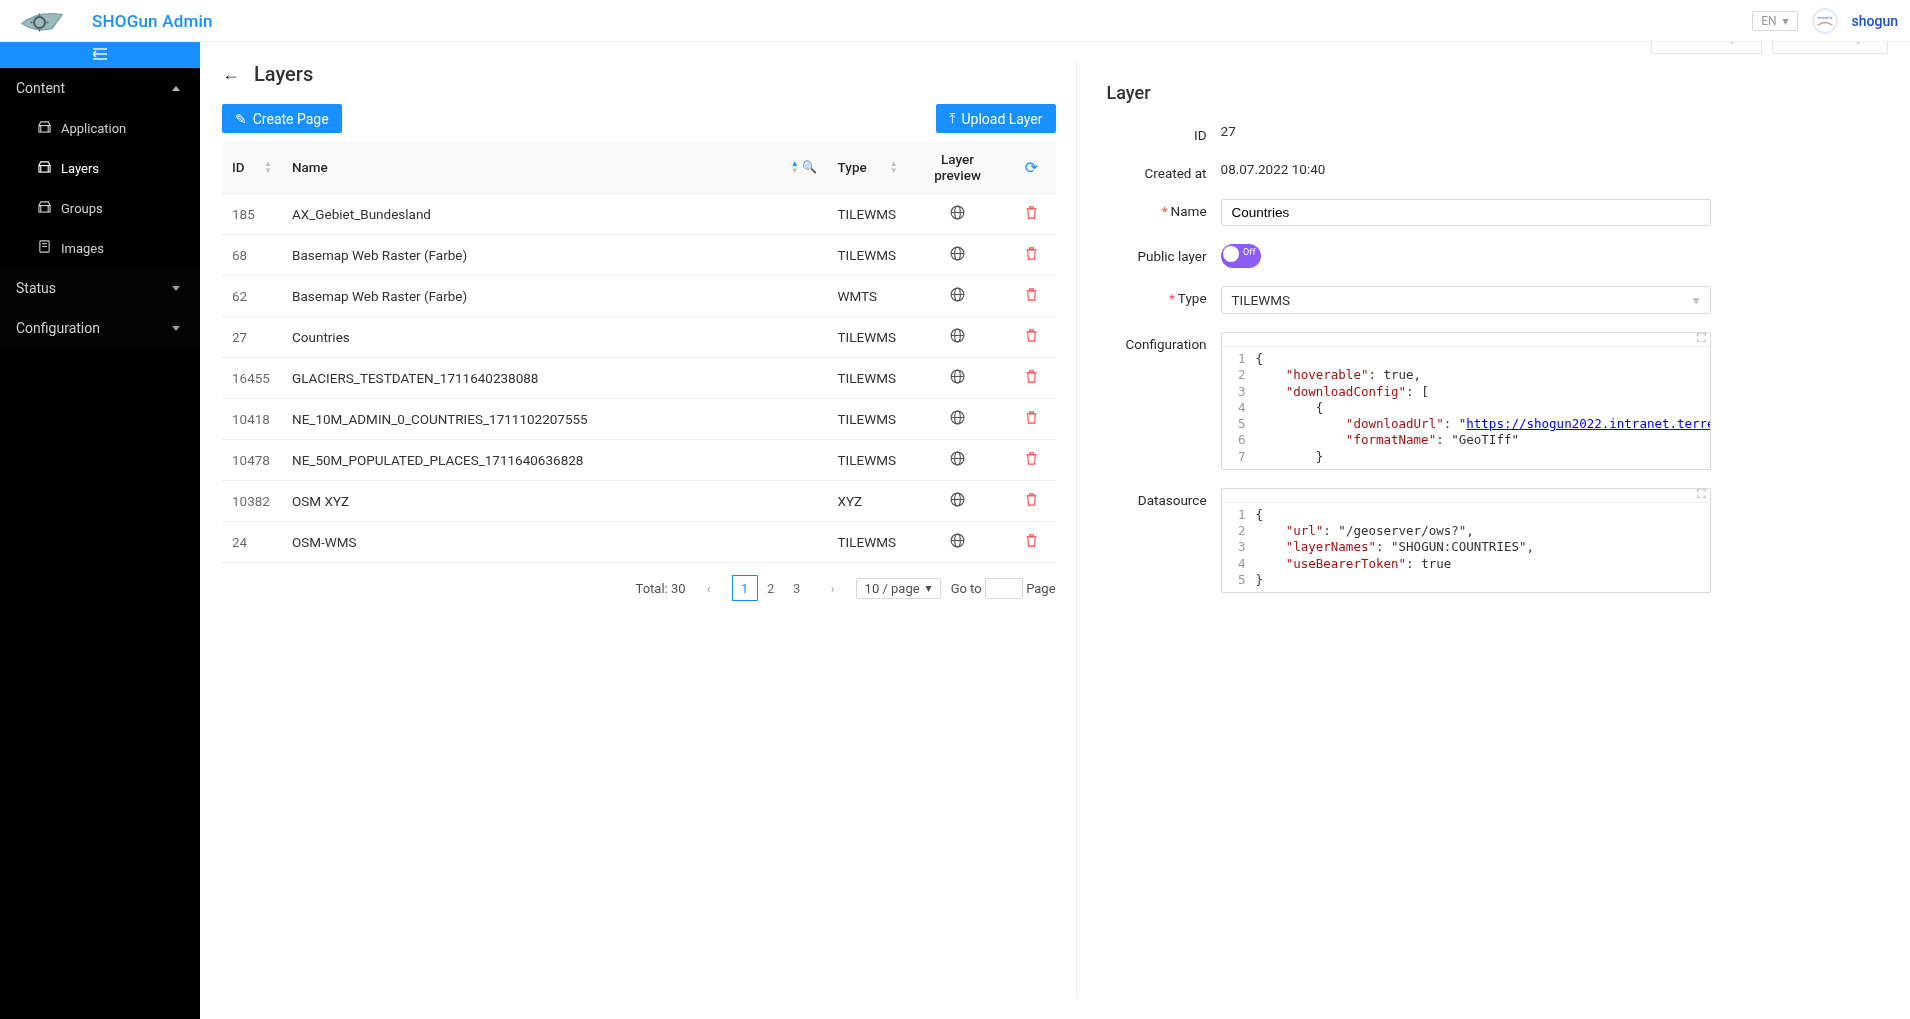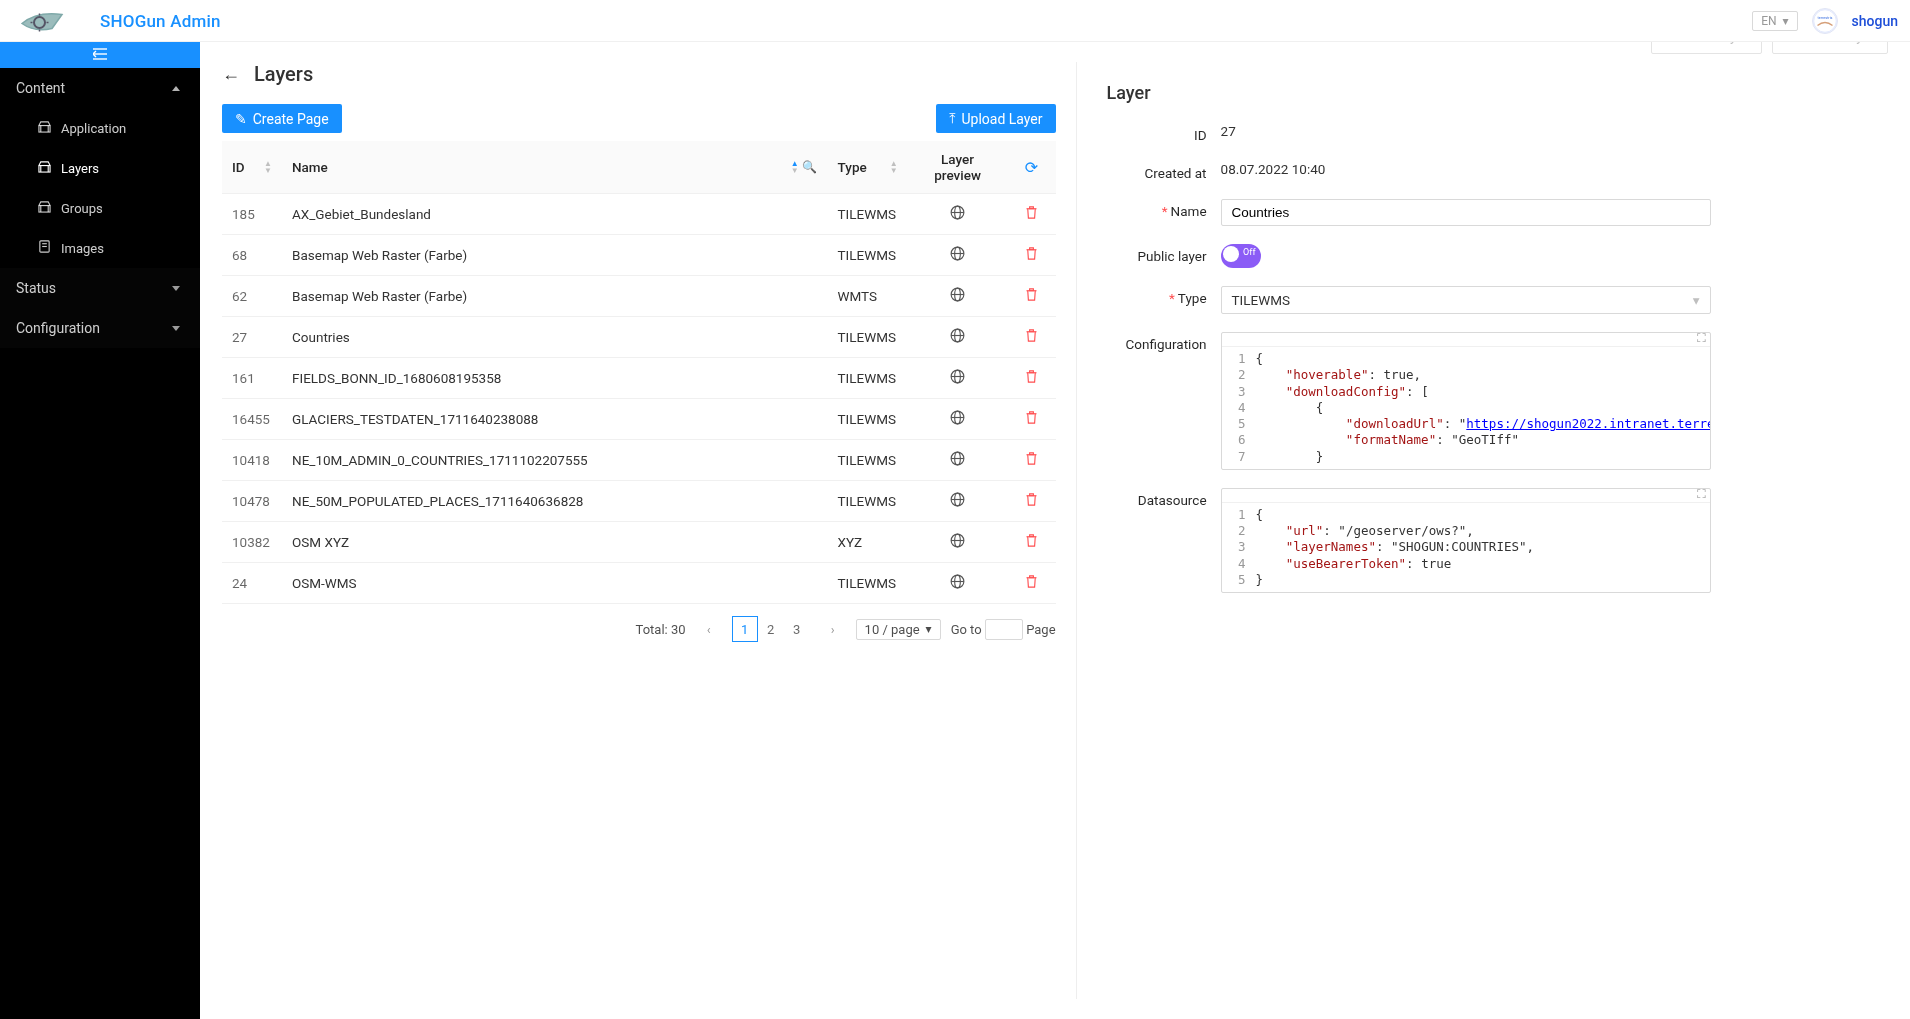--- a/index.html
+++ b/index.html
@@ -1,19 +1,19 @@
 <!DOCTYPE html>
 <html><head>
 <meta charset="utf-8">
 <style>
   * { box-sizing: border-box; margin: 0; padding: 0; }
   body { font-family: -apple-system, BlinkMacSystemFont, "Segoe UI", Roboto, "Helvetica Neue", Arial, sans-serif; font-size:14px; color:#333; background:#fff; }
   
   .header { height:42px; border-bottom:1px solid #f0f0f0; display:flex; align-items:center; padding:0 12px; justify-content:space-between; }
-  .header-left { display:flex; align-items:center; gap:18px; }
+  .header-left { display:flex; align-items:center; gap:10px; }
   .logo-mark { width:70px; display:flex; align-items:center; justify-content:center; }
   .logo-mark svg { width:60px; height:30px; }
   .app-title { color:#1890ff; font-size:17px; font-weight:500; letter-spacing:.2px; }
   .header-right { display:flex; align-items:center; gap:14px; }
   .lang-select { border:1px solid #d9d9d9; border-radius:2px; padding:2px 8px; font-size:12px; color:#999; display:flex; align-items:center; gap:6px; }
   .avatar-img { width:26px; height:26px; border-radius:50%; background:#eef2ff; display:flex; align-items:center; justify-content:center; overflow:hidden; border:1px solid #e1e5f5;}
   .avatar-img svg{width:24px;height:24px;}
   .user-name { color:#1d4ed8; font-weight:500; }
 
   
@@ -312,35 +312,20 @@
                     <ellipse cx="12" cy="12" rx="4" ry="9"></ellipse>
                     <line x1="3" y1="12" x2="21" y2="12"></line>
                   </svg></span></td>
               <td class="col-del trash-btn"><span><svg width="15" height="15" viewBox="0 0 24 24" fill="none" stroke="#ff4d4f" stroke-width="1.8">
                     <polyline points="4 6 20 6"></polyline>
                     <path d="M18 6 L17 21 H7 L6 6"></path>
                     <path d="M9 3 H15 V6 H9 Z"></path>
                   </svg></span></td>
             </tr>
             <tr>
-              <td>161</td>
-              <td>FIELDS_BONN_ID_1680608195358</td>
-              <td>TILEWMS</td>
-              <td class="col-preview"><span><svg class="globe-icon" viewBox="0 0 24 24" fill="none" stroke="#555" stroke-width="1.6">
-                    <circle cx="12" cy="12" r="9"></circle>
-                    <ellipse cx="12" cy="12" rx="4" ry="9"></ellipse>
-                    <line x1="3" y1="12" x2="21" y2="12"></line>
-                  </svg></span></td>
-              <td class="col-del trash-btn"><span><svg width="15" height="15" viewBox="0 0 24 24" fill="none" stroke="#ff4d4f" stroke-width="1.8">
-                    <polyline points="4 6 20 6"></polyline>
-                    <path d="M18 6 L17 21 H7 L6 6"></path>
-                    <path d="M9 3 H15 V6 H9 Z"></path>
-                  </svg></span></td>
-            </tr>
-            <tr>
               <td>16455</td>
               <td>GLACIERS_TESTDATEN_1711640238088</td>
               <td>TILEWMS</td>
               <td class="col-preview"><span><svg class="globe-icon" viewBox="0 0 24 24" fill="none" stroke="#555" stroke-width="1.6">
                     <circle cx="12" cy="12" r="9"></circle>
                     <ellipse cx="12" cy="12" rx="4" ry="9"></ellipse>
                     <line x1="3" y1="12" x2="21" y2="12"></line>
                   </svg></span></td>
               <td class="col-del trash-btn"><span><svg width="15" height="15" viewBox="0 0 24 24" fill="none" stroke="#ff4d4f" stroke-width="1.8">
                     <polyline points="4 6 20 6"></polyline>

